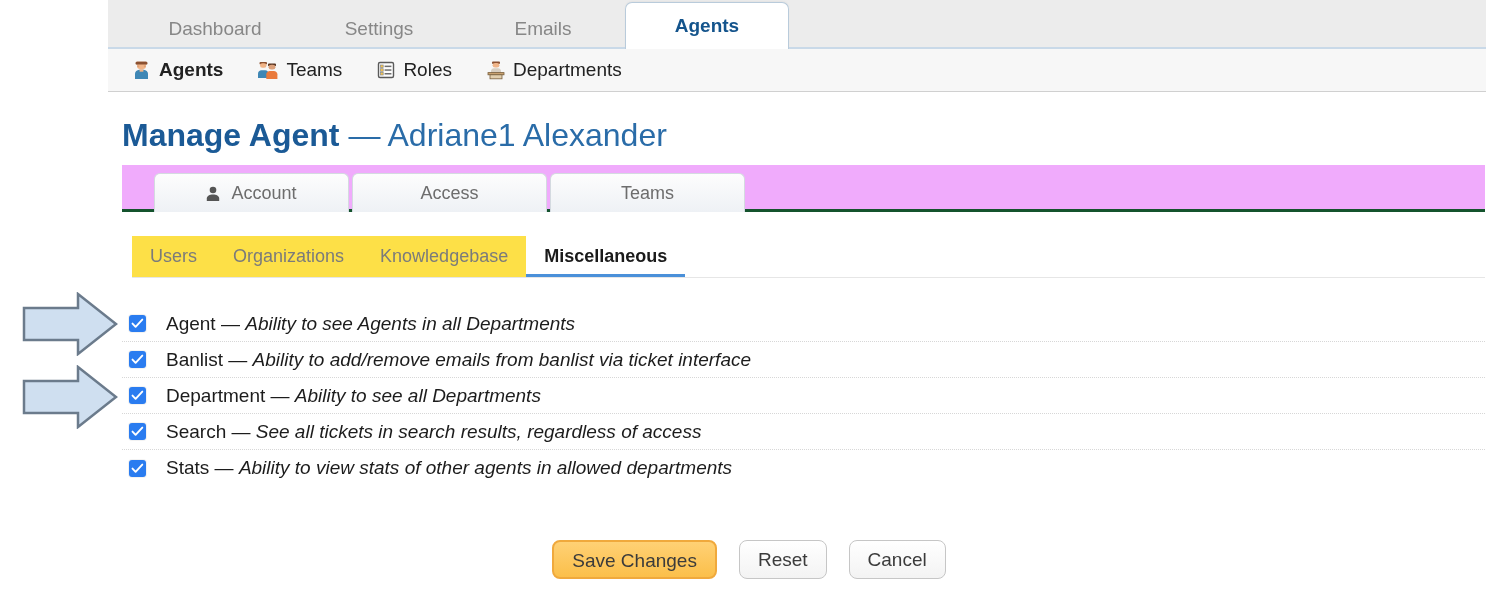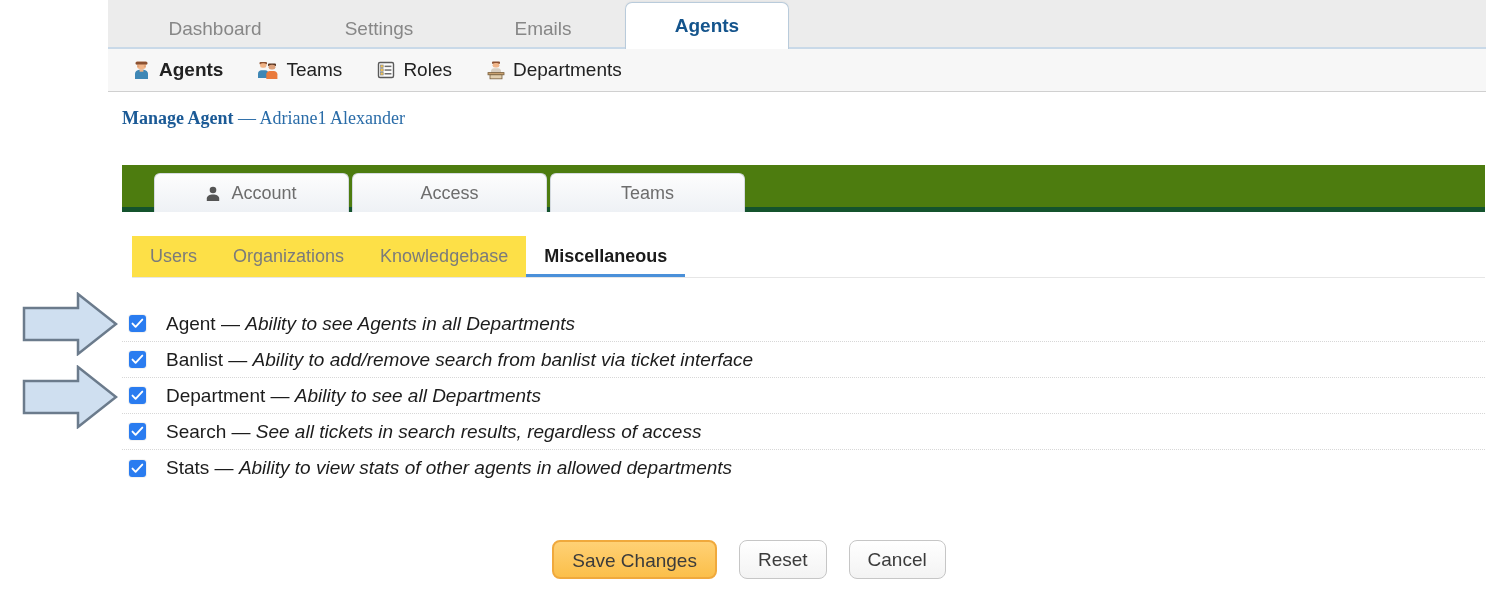--- a/index.html
+++ b/index.html
@@ -82,38 +82,37 @@
     font-size: 19px;
     color: #222;
   }
   .subnav-item.active { font-weight: bold; }
   .ic { display: inline-block; line-height: 0; }
 
   
   .page-title {
     position: absolute;
     left: 122px;
-    top: 108px;
-    font-size: 18px;
+    top: 117px;
+    font-size: 32px;
     color: #1b5a96;
     white-space: nowrap;
-    font-family: Liberation Serif, serif;
   }
   .page-title .strong { font-weight: bold; }
   .page-title .light { font-weight: normal; color: #2a6ca8; }
 
   
   .maintabs-wrap {
     position: absolute;
     left: 122px;
     top: 165px;
     width: 1363px;
     height: 47px;
-    background: #4d7c0f;
-    border-bottom: 5px solid #14532d;
+    background: #f0abfc;
+    border-bottom: 3px solid #14532d;
     box-sizing: border-box;
   }
   .maintabs {
     position: absolute;
     left: 32px;
     top: 4px;
     display: flex;
     align-items: flex-end;
     height: 43px;
   }
@@ -365,21 +364,21 @@
 
   <div class="perm-row">
     <span class="cbx">
       <svg width="13" height="13" viewBox="0 0 13 13">
           <path d="M1.5 6.6 L4.6 9.8 L11.3 2.6" fill="none" stroke="#ffffff" stroke-width="1.9" stroke-linecap="round" stroke-linejoin="round"></path>
         </svg>
     </span>
     <span class="perm-label">
       <span>Banlist</span>
       <span class="dash">—</span>
-      <em>Ability to add/remove search from banlist via ticket interface</em>
+      <em>Ability to add/remove emails from banlist via ticket interface</em>
     </span>
   </div>
 
   <div class="perm-row">
     <span class="cbx">
       <svg width="13" height="13" viewBox="0 0 13 13">
           <path d="M1.5 6.6 L4.6 9.8 L11.3 2.6" fill="none" stroke="#ffffff" stroke-width="1.9" stroke-linecap="round" stroke-linejoin="round"></path>
         </svg>
     </span>
     <span class="perm-label">

